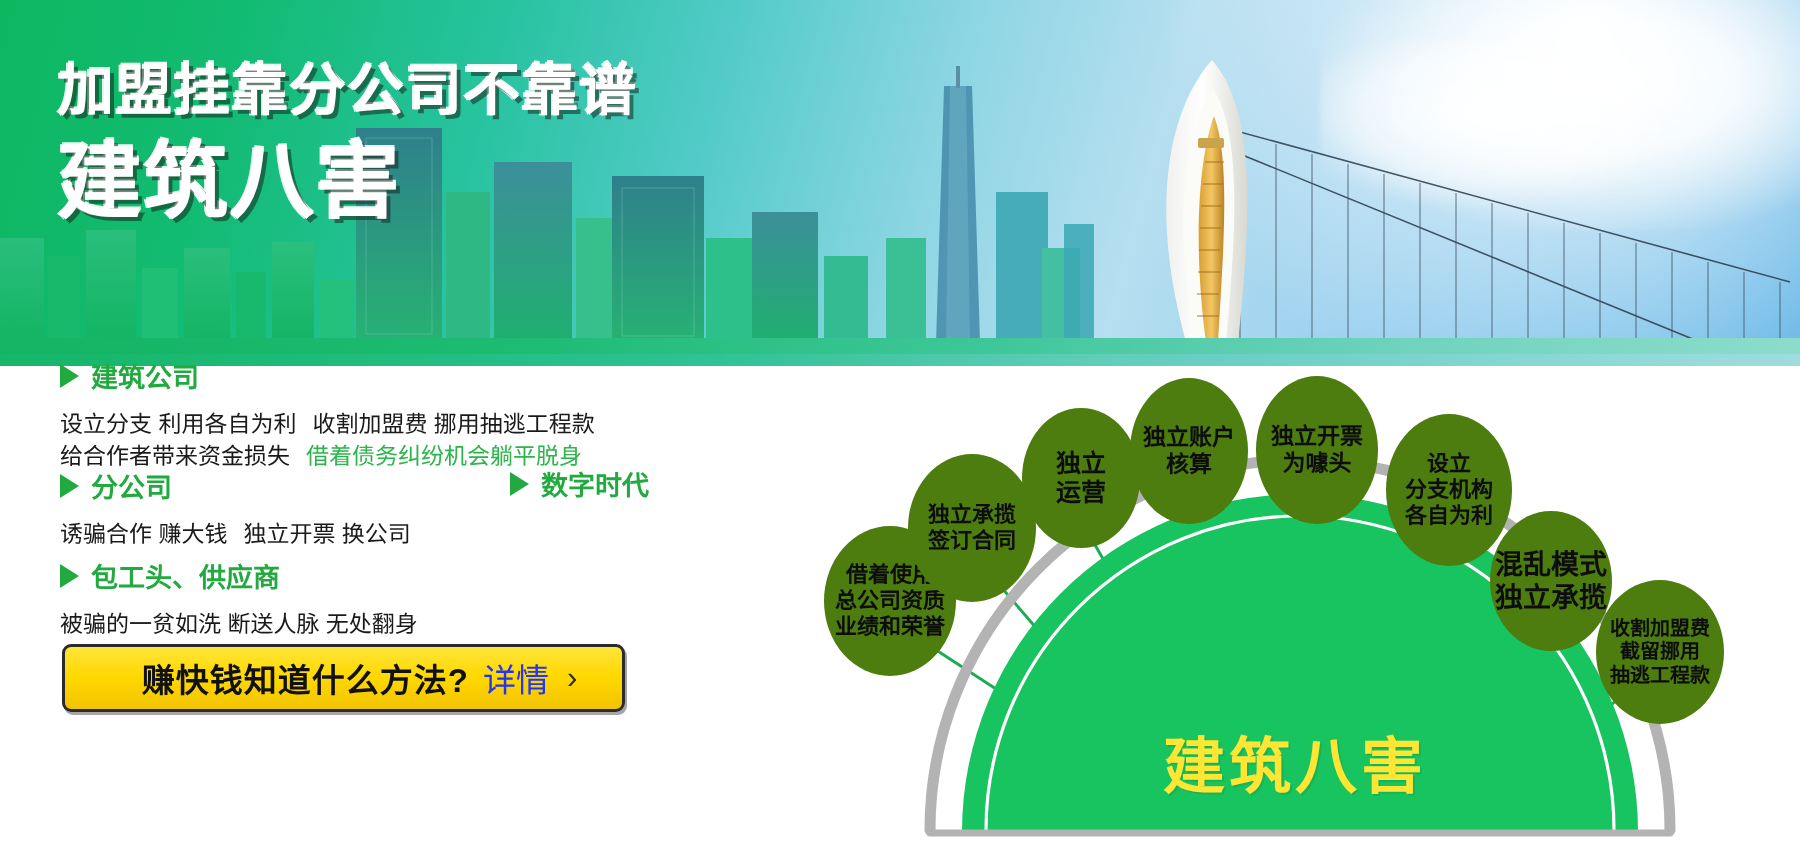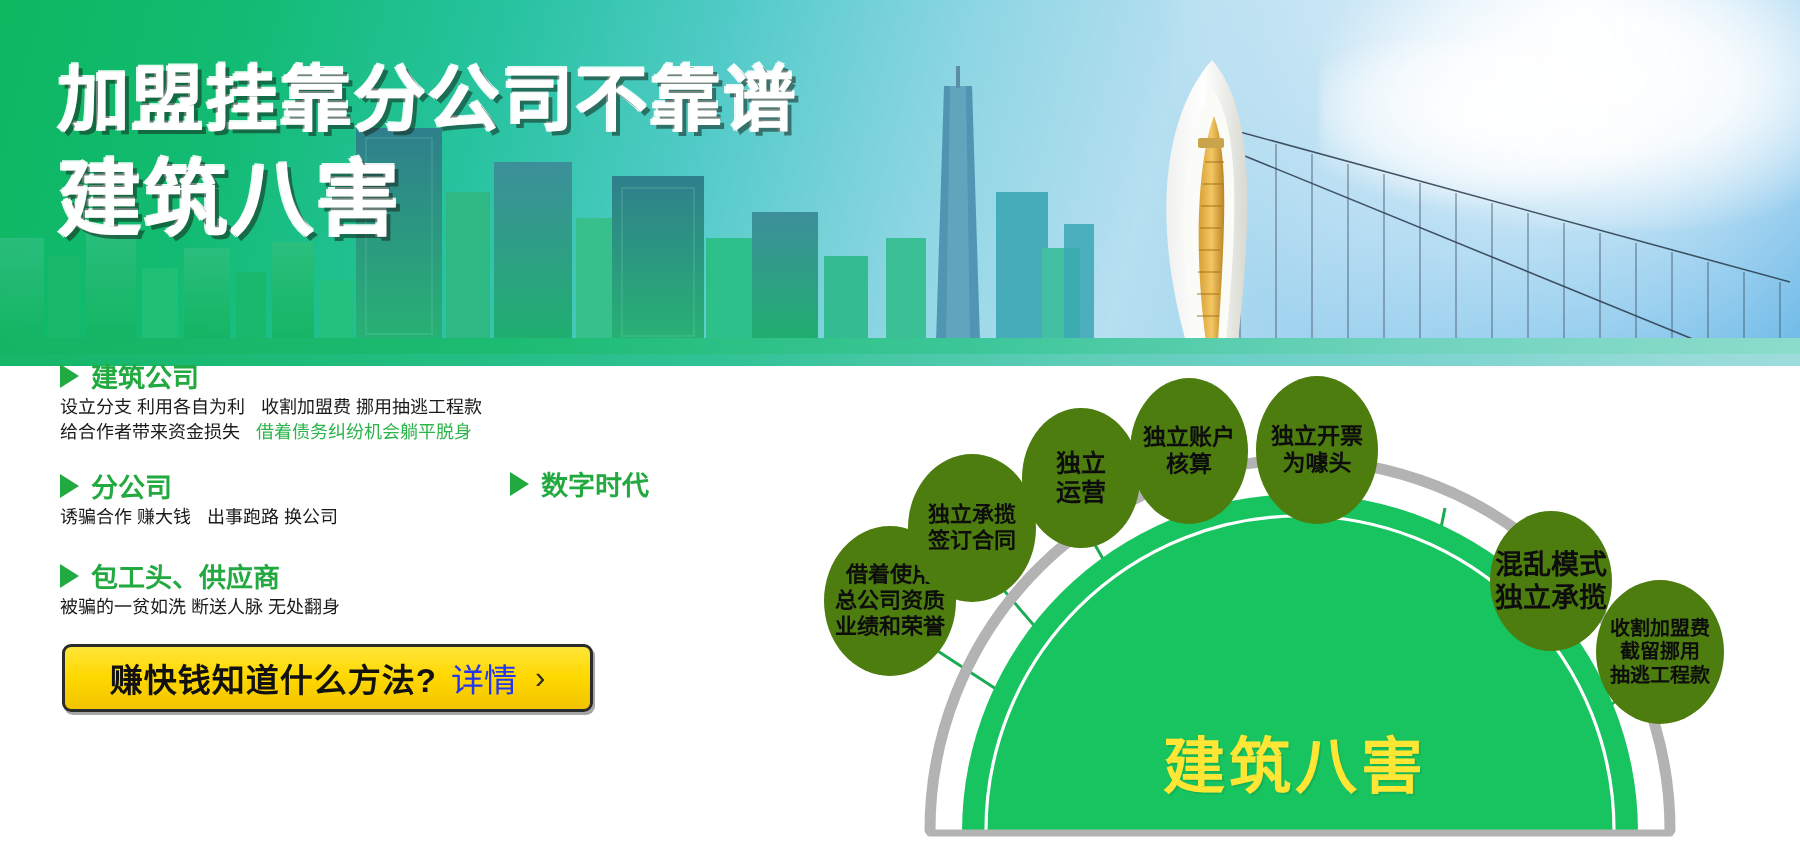--- a/index.html
+++ b/index.html
@@ -33,44 +33,44 @@
 
   .hero-title{position:absolute;left:58px;top:60px;z-index:6;}
   .hero-title .ln{
     color:#ffffff;font-weight:bold;letter-spacing:2px;line-height:1.12;
     text-shadow:
       4px 4px 0 rgba(20,40,30,.55),
       -2px 0 0 rgba(255,255,255,.9),
       0 -2px 0 rgba(255,255,255,.9);
     white-space:nowrap;
   }
-  .hero-title .l1{font-size:72px;}
+  .hero-title .l1{font-size:56px;}
   .hero-title .l2{font-size:84px;margin-top:12px;}
 
   
   .left{position:absolute;left:0;top:366px;width:800px;height:478px;}
   .sec{position:absolute;}
   .sec-head{display:flex;align-items:center;gap:12px;}
   .tri{width:0;height:0;border-left:19px solid #22a93f;border-top:12px solid transparent;border-bottom:12px solid transparent;display:inline-block;}
   .sec-title{color:#22a93f;font-size:27px;font-weight:bold;white-space:nowrap;text-align:right;}
-  .sec-body{color:#1a1a1a;font-size:18px;line-height:1.38;white-space:nowrap;}
+  .sec-body{margin-top:14px;color:#1a1a1a;font-size:23px;line-height:1.38;white-space:nowrap;}
   .sec-body .green{color:#2cb54b;}
   .sec-body .sp{display:inline-block;width:16px;}
 
   .s-company{left:60px;top:-10px;}
   .s-branch{left:60px;top:100px;}
   .s-digital{left:510px;top:98px;}
   .s-contractor{left:60px;top:190px;}
 
   
   .cta{position:absolute;left:62px;top:278px;width:525px;height:62px;
     background:linear-gradient(180deg,#ffe53a 0%,#ffd800 48%,#f2c400 100%);
     border:3px solid #2b2b2b;border-radius:9px;
     display:flex;align-items:center;justify-content:center;gap:8px;
-    box-shadow:2px 3px 0 rgba(0,0,0,.35);cursor:pointer;}
+    box-shadow:2px 3px 0 rgba(0,0,0,.35);cursor:pointer;padding-left:32px;}
   .cta-main{font-size:33px;font-weight:bold;color:#111;white-space:nowrap;letter-spacing:1px;}
   .cta-link{font-size:33px;font-weight:normal;color:#2335ee;white-space:nowrap;margin-left:6px;}
   .cta-chev{font-size:31px;color:#2b2b2b;margin-left:10px;font-weight:400;}
 
   
   .diagram{position:absolute;left:790px;top:330px;width:1010px;height:514px;}
   .diagram svg{position:absolute;left:0;top:0;width:1010px;height:514px;}
   .bub{position:absolute;display:flex;align-items:center;justify-content:center;
     background:#4d7c0f;border-radius:50%;color:#0d0d0d;font-weight:bold;
     text-align:center;line-height:1.18;}
@@ -211,21 +211,21 @@
       </div>
     </div>
 
     <div class="sec s-branch">
       <div class="sec-head">
         <i class="tri"></i>
         <span class="sec-title">分公司</span>
       </div>
       <div class="sec-body">
         <div>
-          <span>诱骗合作 赚大钱</span><span class="sp"></span><span>出事跑路 换公司</span>
+          <span>诱骗合作 赚大钱</span><span class="sp"></span><span>独立开票 换公司</span>
         </div>
       </div>
     </div>
 
     <div class="sec s-digital">
       <div class="sec-head">
         <i class="tri"></i>
         <span class="sec-title">数字时代</span>
       </div>
     </div>
@@ -300,20 +300,27 @@
       </div>
     </div>
 
     <div class="bub" style="left:466px;top:46px;width:122px;height:148px;font-size:23px;">
       <div>
         <span>独立开票</span>
         <span>为噱头</span>
       </div>
     </div>
 
+    <div class="bub" style="left:596px;top:84px;width:126px;height:152px;font-size:22px;">
+      <div>
+        <span>设立</span>
+        <span>分支机构</span>
+        <span>各自为利</span>
+      </div>
+    </div>
 
     <div class="bub" style="left:700px;top:181px;width:122px;height:140px;font-size:28px;">
       <div>
         <span>混乱模式</span>
         <span>独立承揽</span>
       </div>
     </div>
 
     <div class="bub" style="left:806px;top:250px;width:128px;height:144px;font-size:20px;">
       <div>

